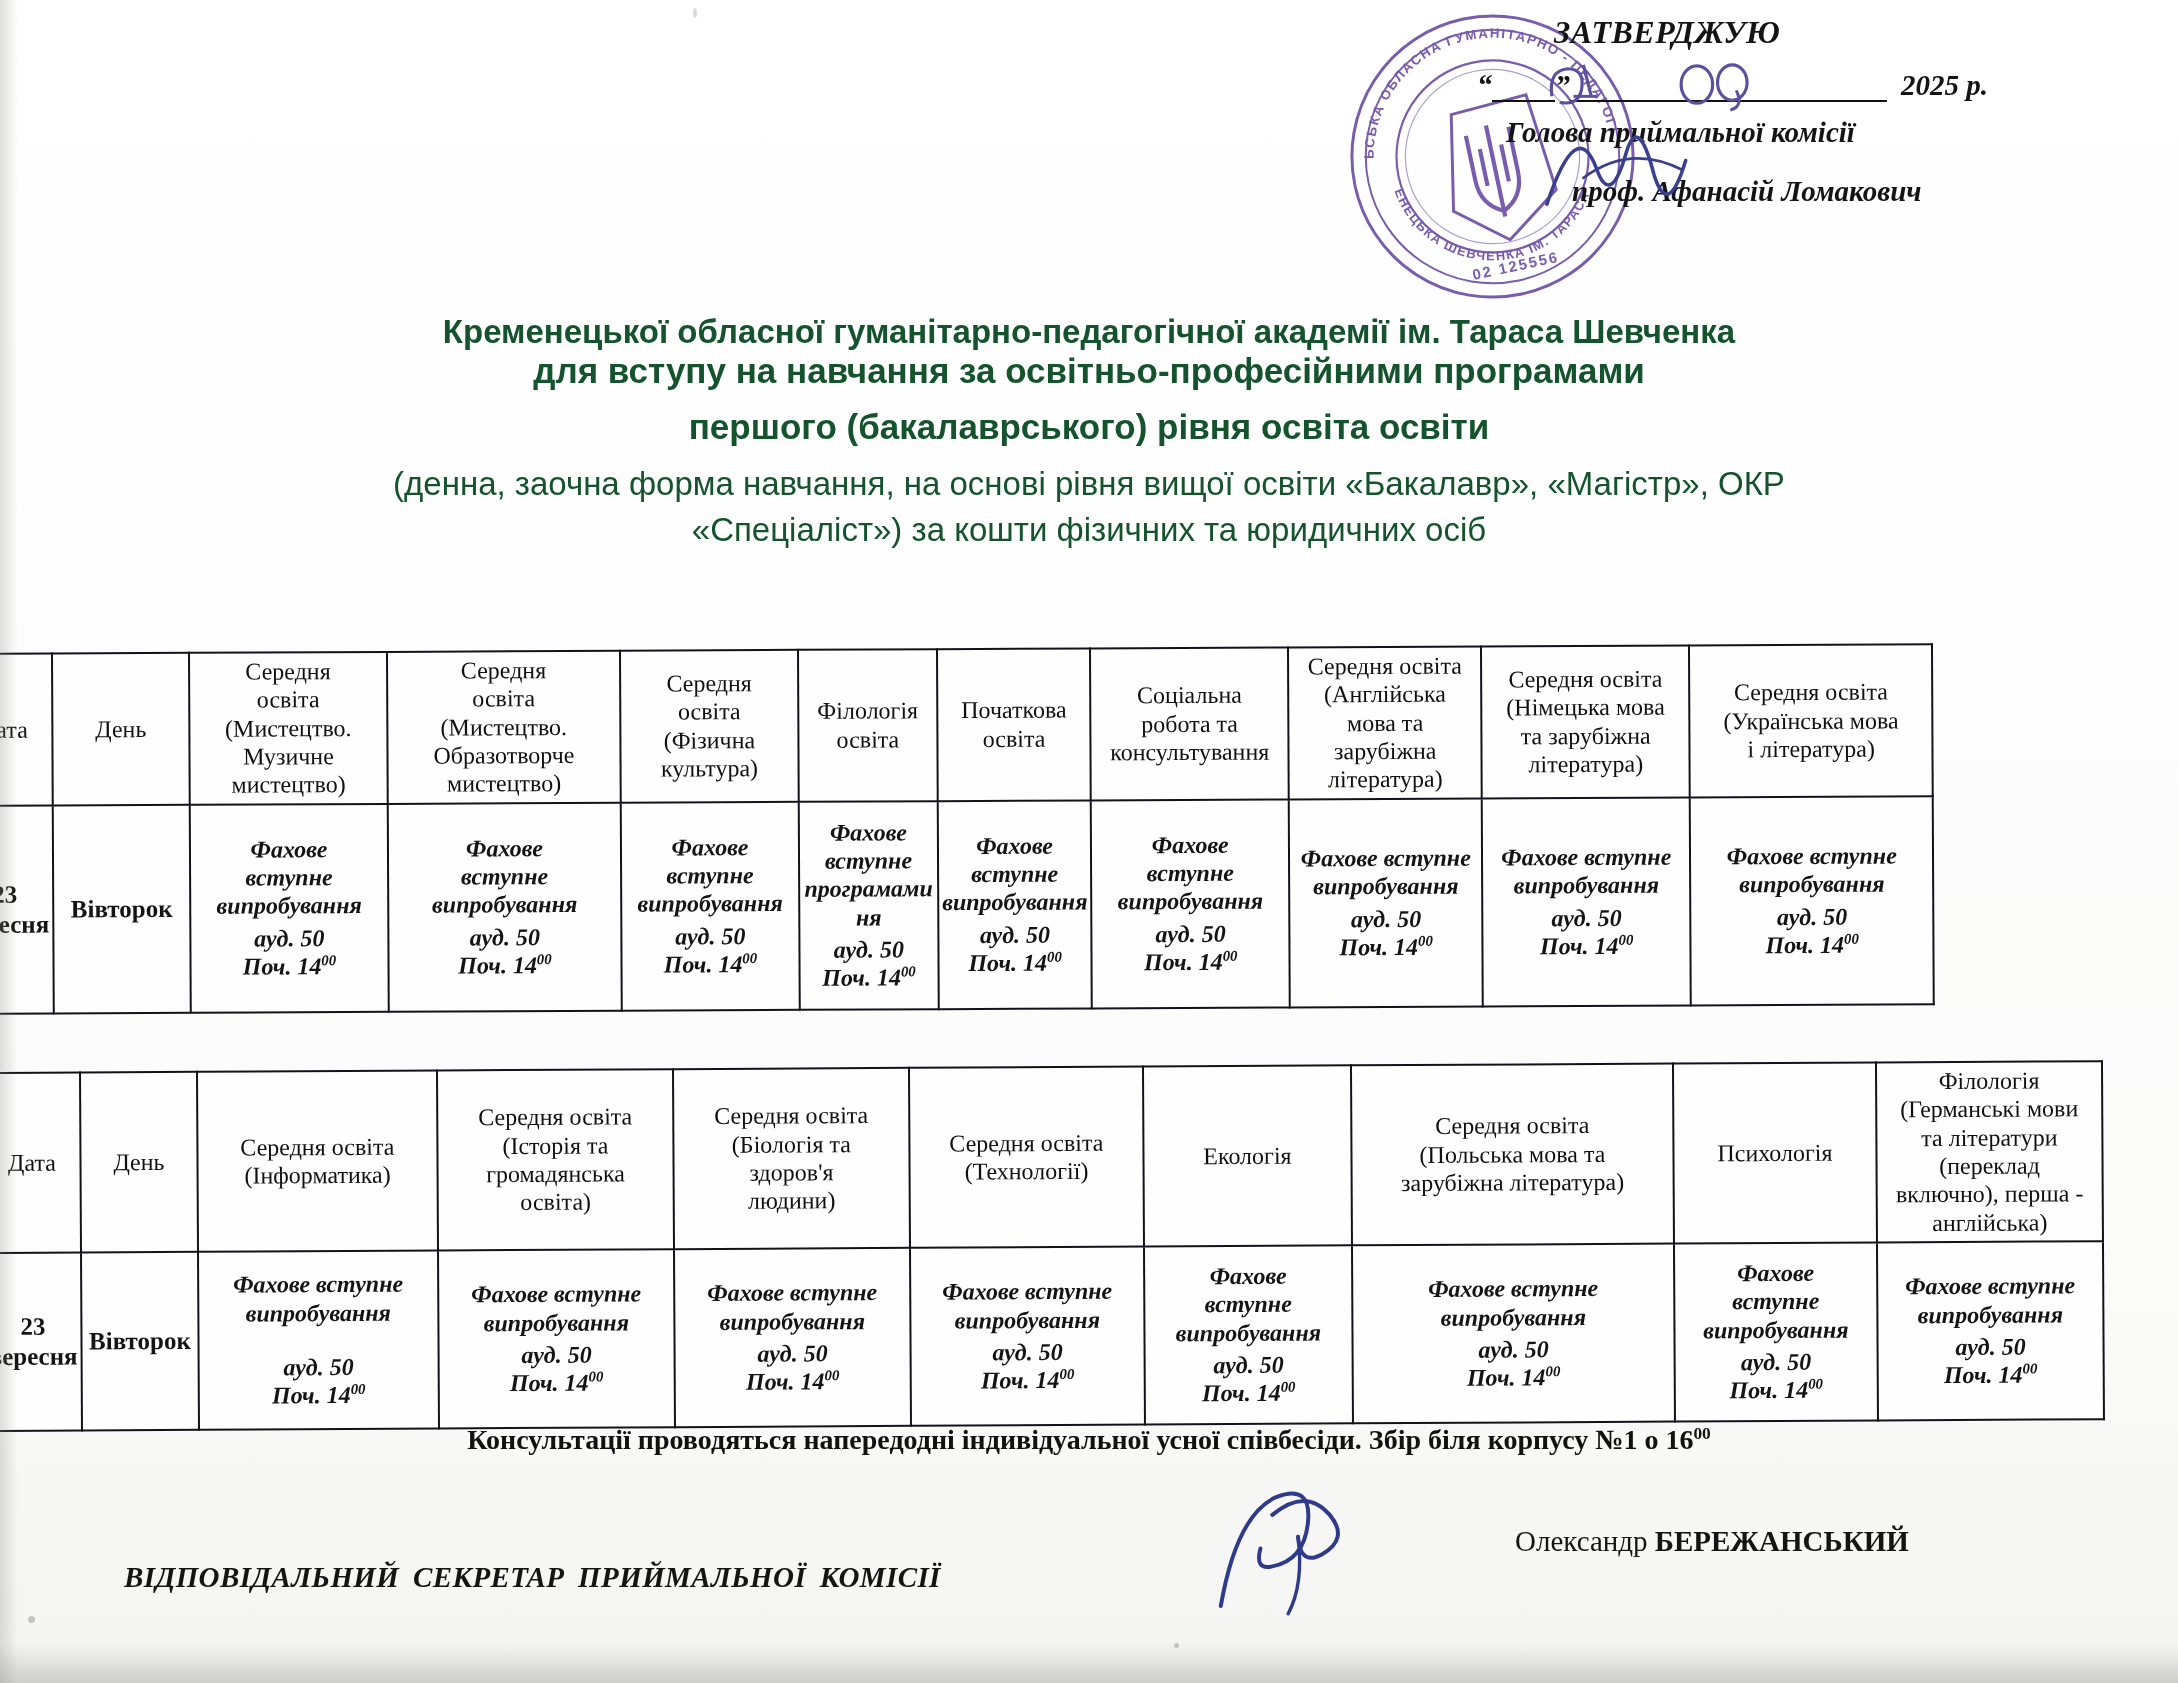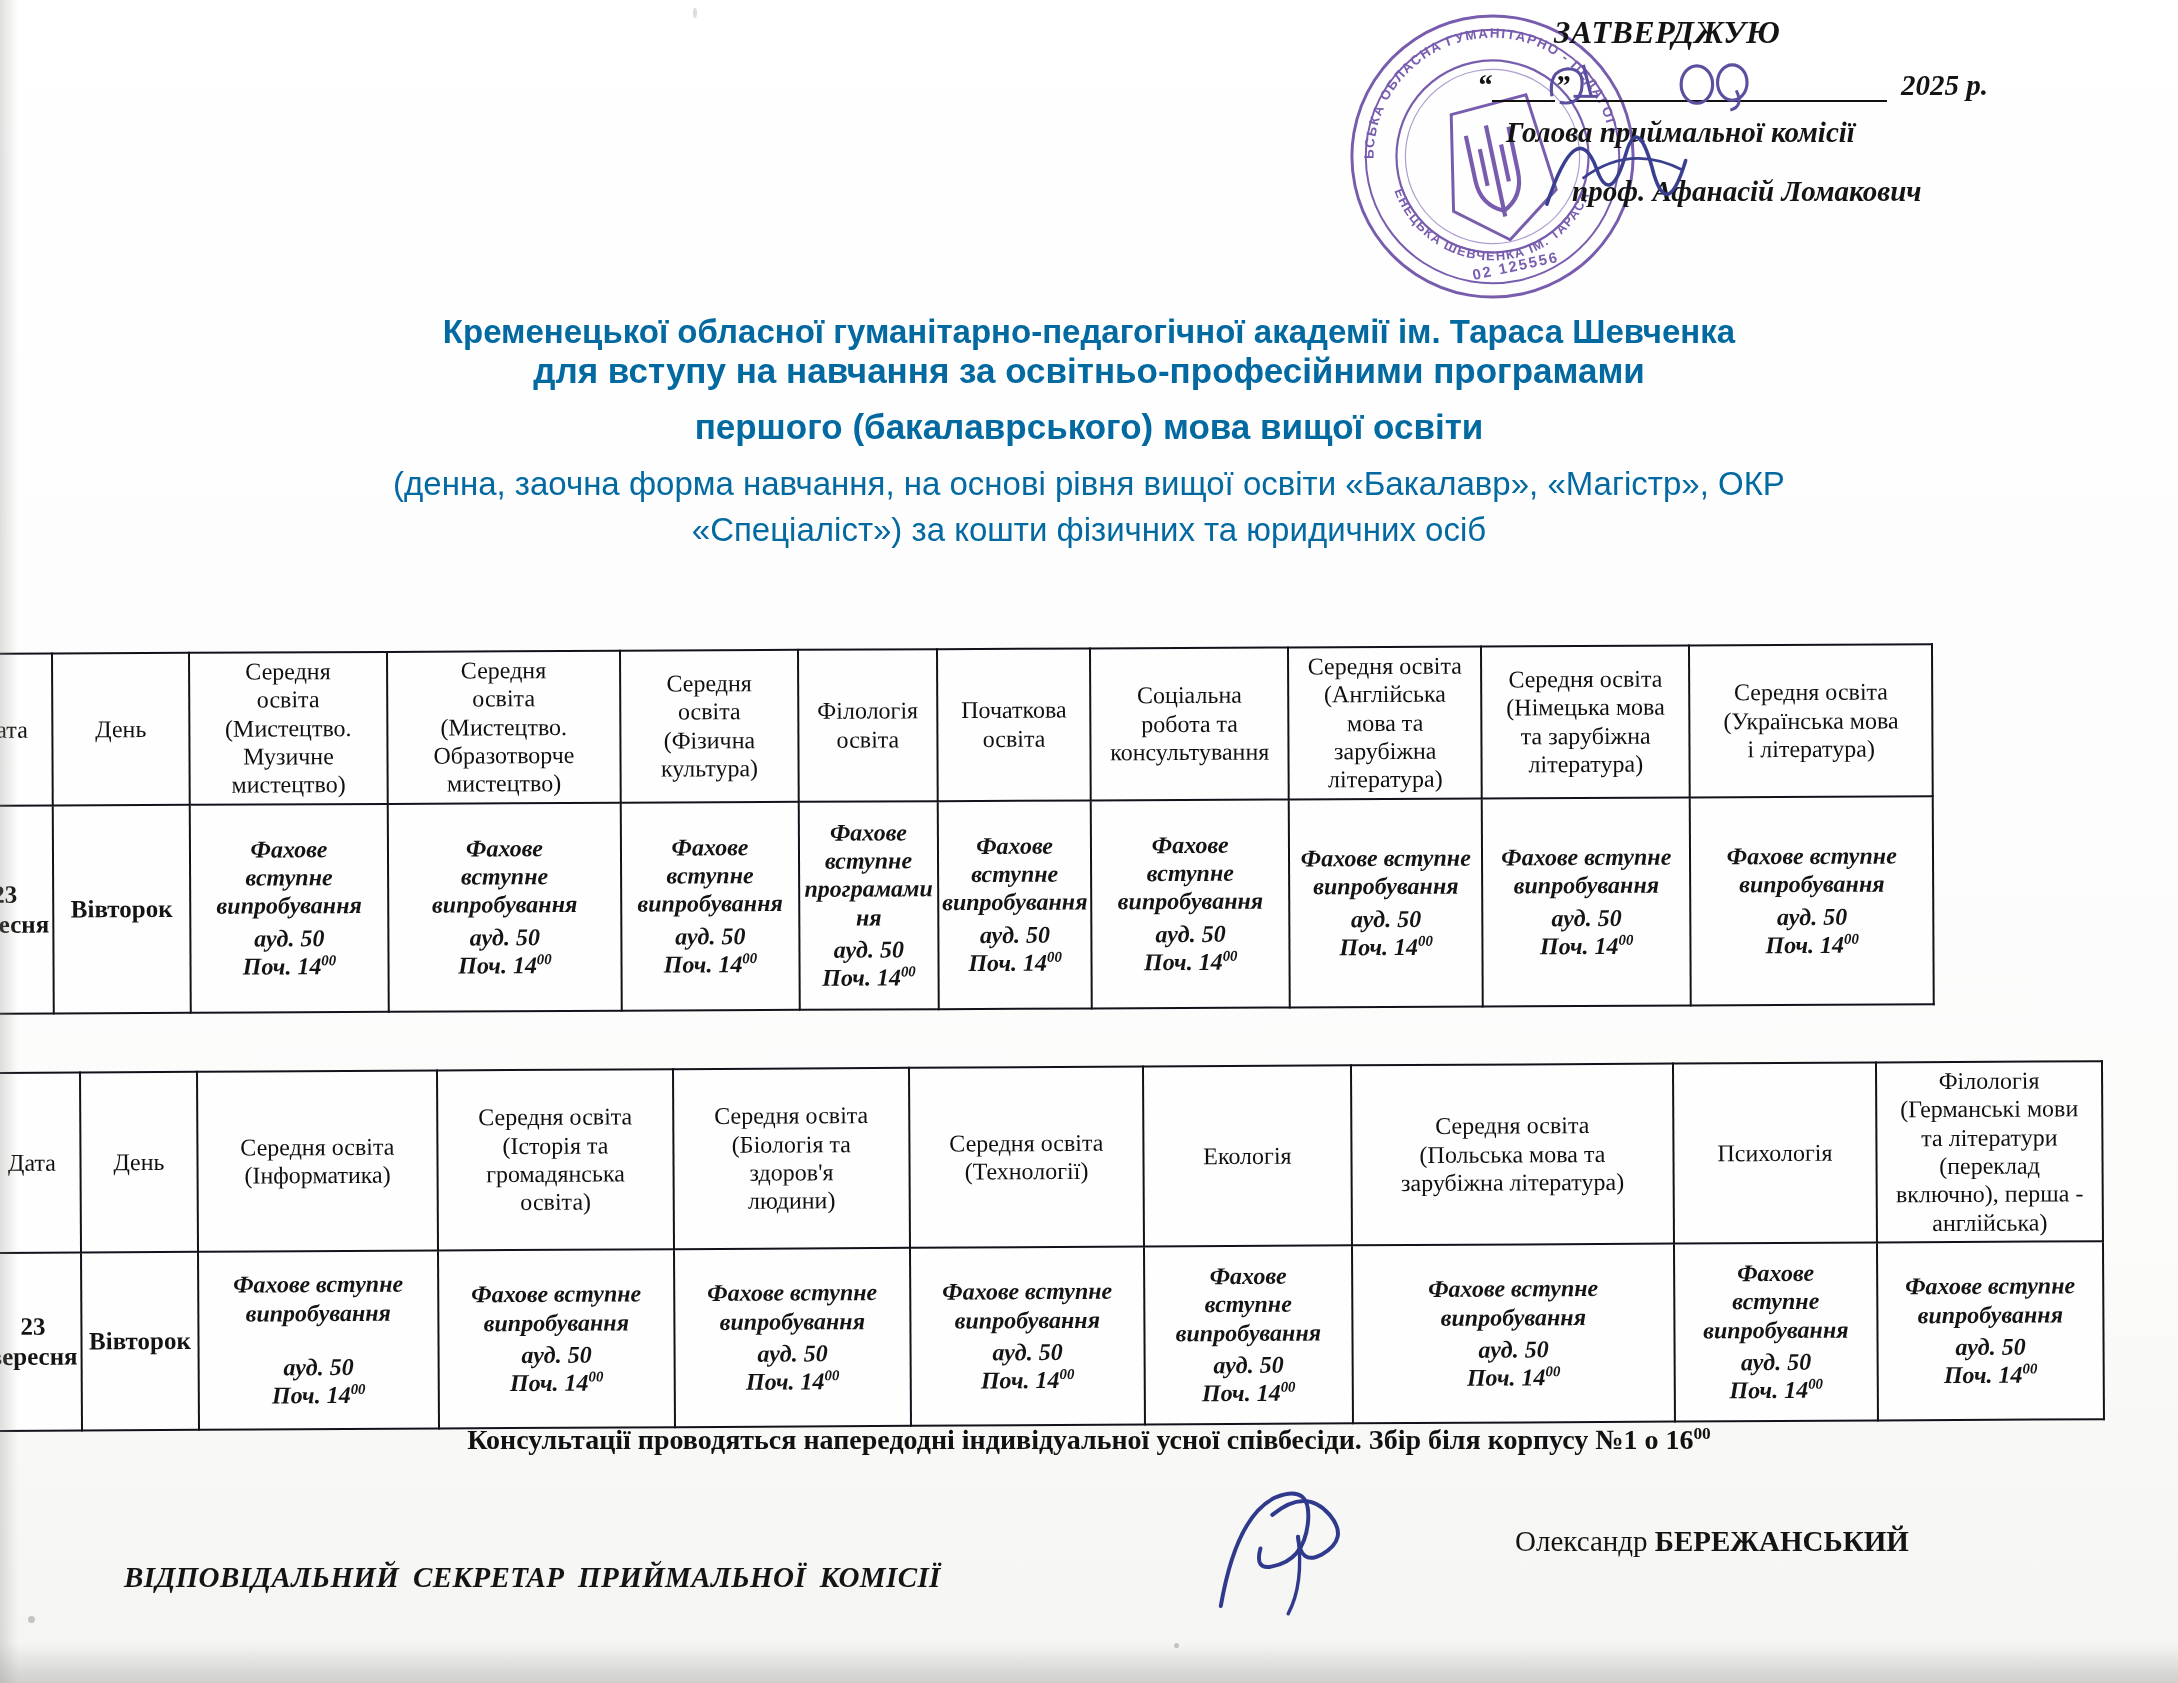--- a/index.html
+++ b/index.html
@@ -71,21 +71,21 @@
   
   .title-block { position:absolute; left:0; right:0; top:297px; text-align:center; }
   .doc-title {
     font-family:"Liberation Sans", sans-serif;
     font-weight:bold; font-size:53px;
     letter-spacing:2px; word-spacing:14px;
     color:#0d0d0d;
   }
   .sub {
     font-family:"Liberation Sans", sans-serif;
-    font-weight:bold; color:#0369a1;
+    font-weight:bold; color:#14532d;
   }
   .sub1 { font-size:33px; margin-top:16px; }
   .sub2 { font-size:35px; margin-top:0; }
   .sub3 { font-size:35px; margin-top:16px; }
   .sub4 { font-size:33px; margin-top:18px; font-weight:normal; }
   .sub5 { font-size:33px; margin-top:8px; font-weight:normal; }
 
   
   .tbl-wrap { position:absolute; }
   table.sched {
@@ -221,21 +221,21 @@
   <path d="M62 36 Q70 52 56 56" fill="none" stroke="#5b4fa0" stroke-width="3"></path>
 </svg>
 <svg style="position:absolute;left:1535px;top:109px;width:228px;height:119px;" viewBox="0 0 230 120" width="228" height="119">
   <path d="M12 96 Q42 6 62 60 Q76 100 92 44 Q104 4 120 66 Q134 112 152 52" fill="none" stroke="#3a3f8f" stroke-width="3.6" stroke-linecap="round"></path>
   <path d="M48 70 Q96 34 150 62" fill="none" stroke="#3a3f8f" stroke-width="2.6"></path>
 </svg>
 
 <div class="title-block">
   <div class="sub sub1">Кременецької обласної гуманітарно-педагогічної академії ім. Тараса Шевченка</div>
   <div class="sub sub2">для вступу на навчання за освітньо-професійними програмами</div>
-  <div class="sub sub3">першого (бакалаврського) мова вищої освіти</div>
+  <div class="sub sub3">першого (бакалаврського) рівня освіта освіти</div>
   <div class="sub sub4">(денна, заочна форма навчання, на основі рівня вищої освіти «Бакалавр», «Магістр», ОКР</div>
   <div class="sub sub5">«Спеціаліст») за кошти фізичних та юридичних осіб</div>
 </div>
 
 <div class="tbl-wrap" id="table1">
   <table class="sched">
     <colgroup>
       <col style="width:75px">
         <col style="width:137px">
         <col style="width:198px">

